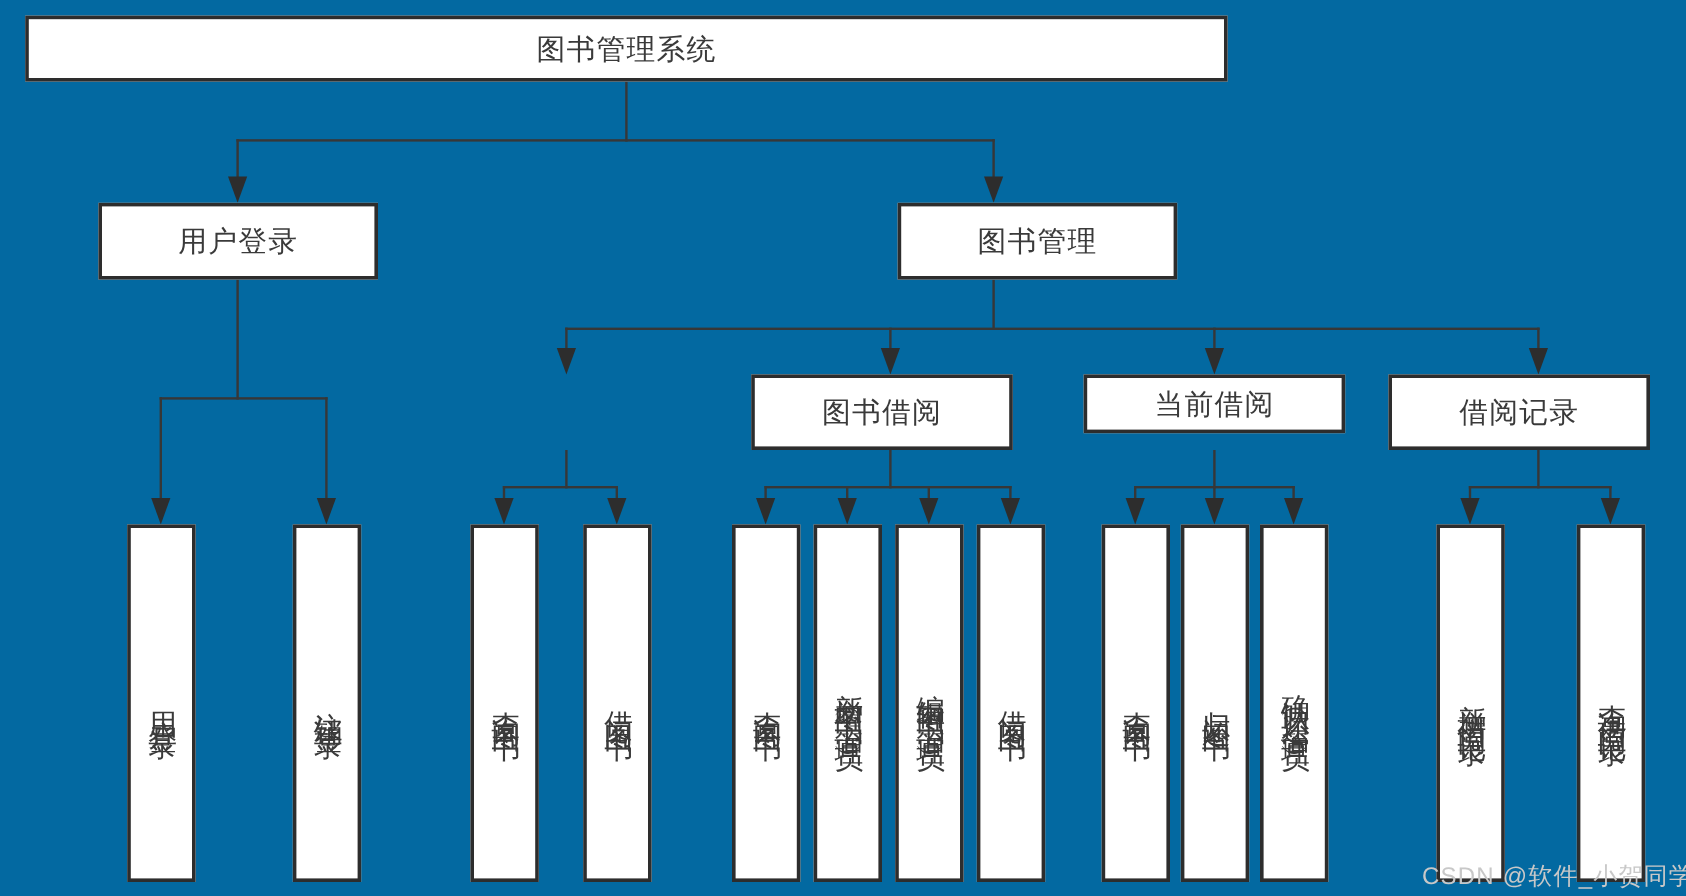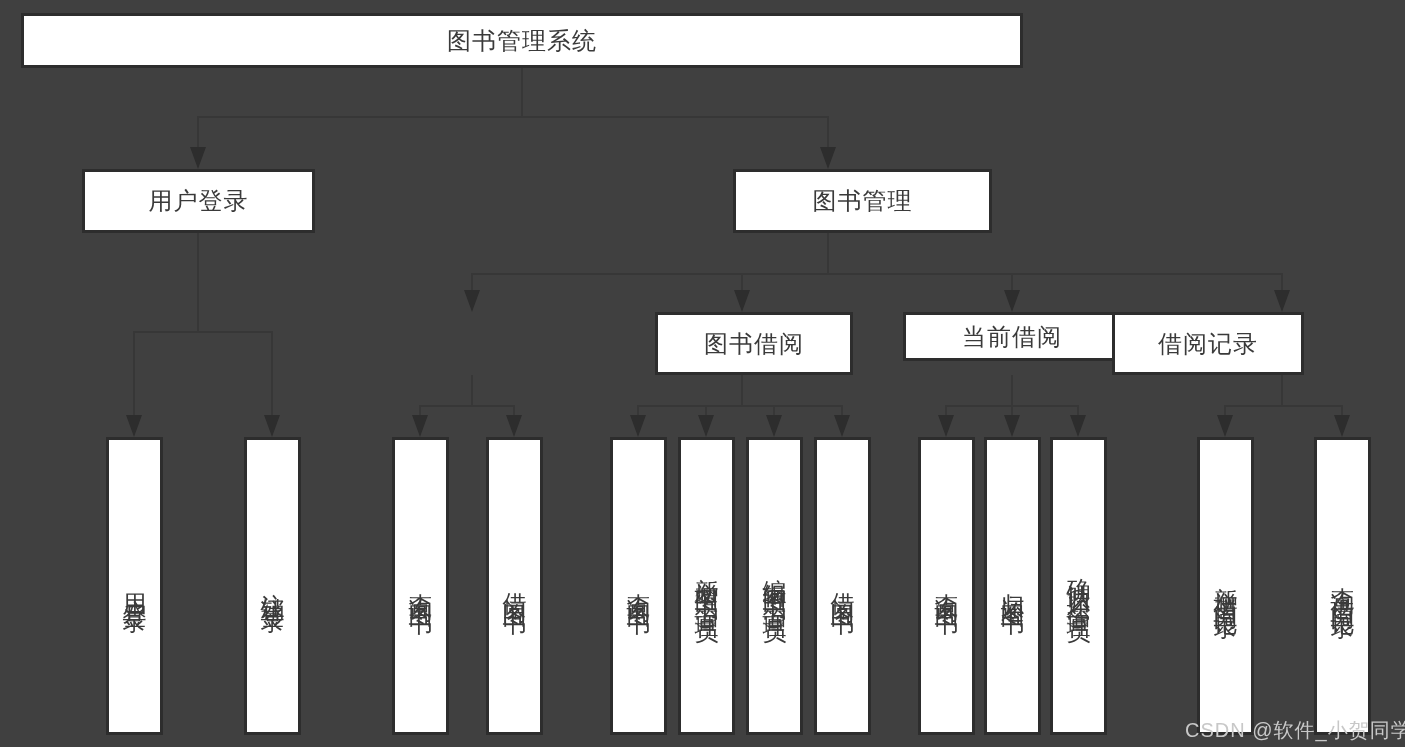--- a/index.html
+++ b/index.html
@@ -1,17 +1,17 @@
 <!DOCTYPE html>
 <html><head>
 <meta charset="utf-8">
 <style>
   html,body{margin:0;padding:0;background:#ffffff;}
   .canvas{
-    position:relative;width:1405px;height:747px;background:#404040;overflow:hidden;
+    position:relative;width:1405px;height:747px;background:#0369a1;overflow:hidden;
     font-family:"Liberation Sans",sans-serif;color:#3a3a3a;
   }
   .box{
     position:absolute;box-sizing:border-box;background:#ffffff;
     border:3px solid #2d2d2d;display:flex;align-items:center;justify-content:center;
     font-size:24px;letter-spacing:1px;color:#3a3a3a;z-index:2;
   }
   .leaf{
     position:absolute;box-sizing:border-box;background:#ffffff;
     border:3px solid #2d2d2d;display:flex;align-items:center;justify-content:center;
@@ -37,31 +37,31 @@
 
 <div class="canvas">
 
   <div class="box" style="left:21px;top:13px;width:1002px;height:55px">
     <span>图书管理系统</span>
   </div>
 
   <div class="box" style="left:82px;top:169px;width:233px;height:64px">
     <span>用户登录</span>
   </div>
-  <div class="box" style="left:733px;top:169px;width:259px;height:64px">
+  <div class="box" style="left:748px;top:169px;width:233px;height:64px">
     <span>图书管理</span>
   </div>
 
-  <div class="box" style="left:655px;top:312px;width:198px;height:63px">
+  <div class="box" style="left:626px;top:312px;width:218px;height:63px">
     <span>图书借阅</span>
   </div>
   <div class="box" style="left:903px;top:312px;width:218px;height:49px">
     <span>当前借阅</span>
   </div>
-  <div class="box" style="left:1112px;top:312px;width:192px;height:63px">
+  <div class="box" style="left:1157px;top:312px;width:218px;height:63px">
     <span>借阅记录</span>
   </div>
 
   <div class="leaf" style="left:106px">
       <span class="vtext">用户登录</span>
     </div>
   <div class="leaf" style="left:244px">
       <span class="vtext">注销登录</span>
     </div>
   <div class="leaf" style="left:392px">

